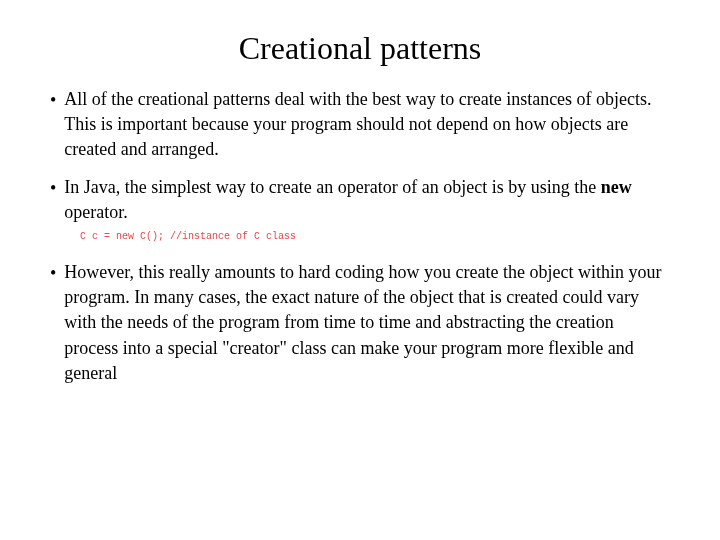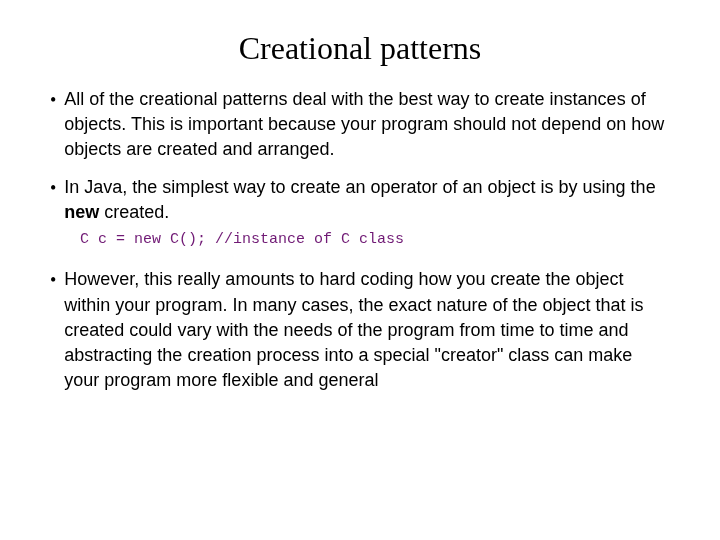--- a/index.html
+++ b/index.html
@@ -51,32 +51,32 @@
       font-size: 18px;
       line-height: 1.4;
       flex-shrink: 0;
       margin-top: 1px;
     }
 
     .bullet-text {
       font-size: 18px;
       line-height: 1.4;
       color: #000000;
-      font-family: Liberation Sans, sans-serif;
+      font-family: Liberation Serif, serif;
     }
 
     .bullet-text .bold {
       font-weight: bold;
       text-align: center;
     }
 
     .code-block {
       font-family: 'Courier New', Courier, monospace;
-      font-size: 15px;
-      color: #701a75;
+      font-size: 10px;
+      color: #ef4444;
       margin-left: 30px;
       margin-top: 4px;
       margin-bottom: 4px;
       line-height: 1.5;
     }
 
     .bullet-group {
       display: flex;
       flex-direction: column;
     }
@@ -91,21 +91,21 @@
 
     <div class="bullet-item">
       <span class="bullet-dot">•</span>
       <span class="bullet-text">All of the creational patterns deal with the best way to create instances of objects. This is important because your program should not depend on how objects are created and arranged.</span>
     </div>
 
     <div class="bullet-group">
       <div class="bullet-item">
         <span class="bullet-dot">•</span>
         <span class="bullet-text">
-          <span>In Java, the simplest way to create an operator of an object is by using the </span><span class="bold">new</span><span> created.</span>
+          <span>In Java, the simplest way to create an operator of an object is by using the </span><span class="bold">new</span><span> operator.</span>
         </span>
       </div>
       <div class="code-block">C c = new C(); //instance of C class</div>
     </div>
 
     <div class="bullet-item">
       <span class="bullet-dot">•</span>
       <span class="bullet-text">However, this really amounts to hard coding how you create the object within your program. In many cases, the exact nature of the object that is created could vary with the needs of the program from time to time and abstracting the creation process into a special "creator" class can make your program more flexible and general</span>
     </div>
 

